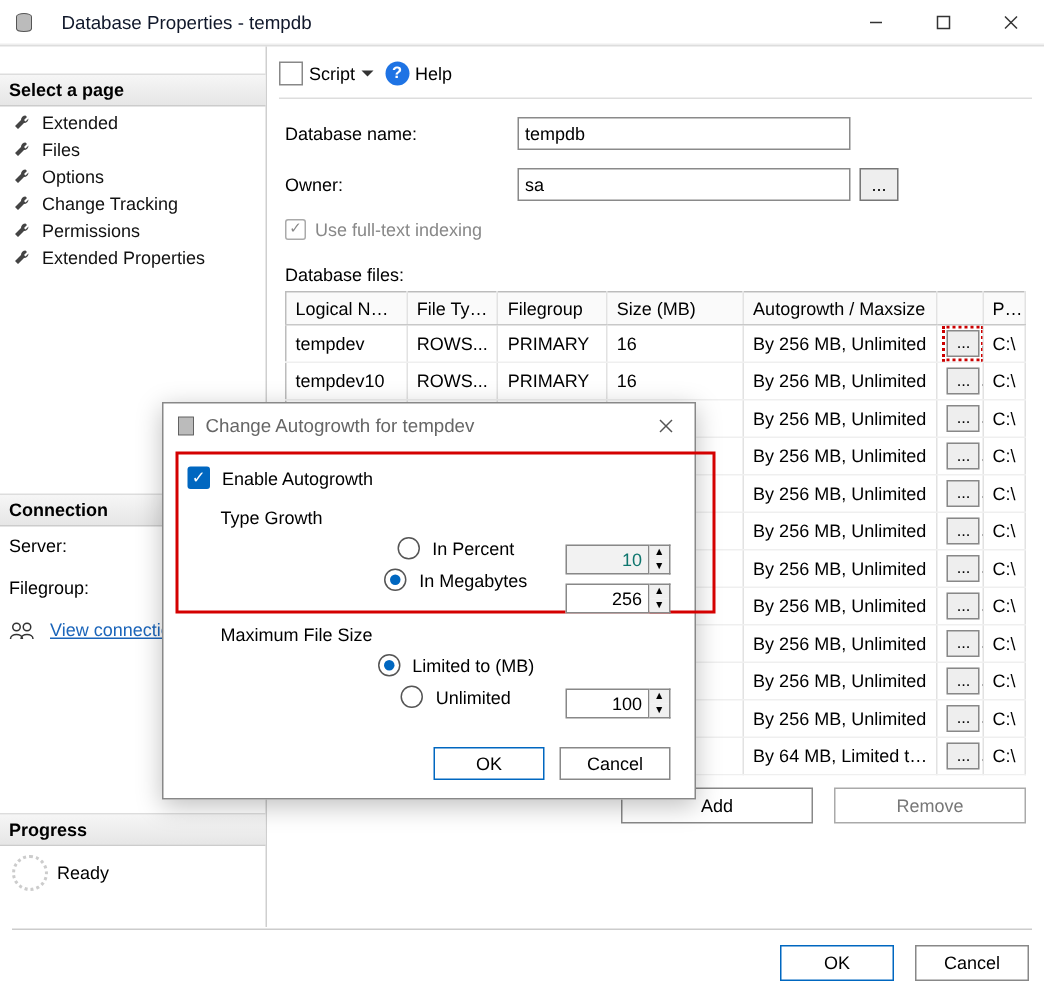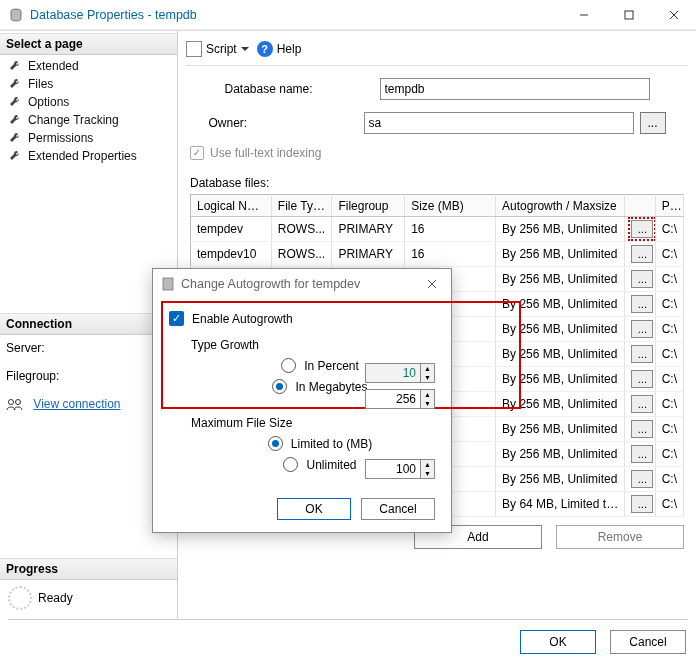--- a/index.html
+++ b/index.html
@@ -14,32 +14,32 @@
   color: #000;
 }
 .titlebar {
   display: flex;
   align-items: center;
   height: 30px;
   padding: 0 0 0 8px;
   border-bottom: 1px solid #eee;
 }
 .titlebar .tb-icon { width:16px; height:16px; margin-right:6px; }
-.titlebar .tb-title { font-size: 12.5px; color:#0369a1; flex:0 0 auto; }
+.titlebar .tb-title { font-size: 12.5px; color:#0f172a; flex:0 0 auto;margin-left:11px; }
 .titlebar .spacer { flex:1; }
 .tb-btn { width:45px; height:29px; display:flex; align-items:center; justify-content:center; color:#333; }
 .tb-btn svg { width:10px; height:10px; }
 
 .outerbody { display:flex; height: calc(100% - 72px); border-top:1px solid #ddd; }
 .leftpane {
   width:178px;
   border-right:1px solid #cfcfcf;
   display:flex;
   flex-direction:column;
-  padding:2px 0;
+  padding:18px 0;
 }
 .section-head {
   font-weight:700;
   font-size:12px;
   padding:3px 6px;
   background: linear-gradient(#f6f6f6,#e6e6e6);
   border-top:1px solid #ddd;
   border-bottom:1px solid #ccc;
 }
 .nav-list { padding:2px 4px 8px 4px; }
@@ -75,23 +75,23 @@
   align-items:center;
   gap:8px;
   padding:4px 0 8px 0;
   border-bottom:1px solid #ddd;
 }
 .tool-item { display:flex; align-items:center; gap:4px; }
 .script-icon { width:16px; height:16px; border:1px solid #888; background:#fff; }
 .drop-caret { width:0;height:0;border-left:4px solid transparent;border-right:4px solid transparent;border-top:4px solid #333; }
 .help-circle { width:16px; height:16px; border-radius:50%; background:#1e73e4; color:#fff; display:flex;align-items:center;justify-content:center;font-weight:700;font-size:11px;}
 .form-area { padding:12px 4px 4px 4px; }
-.form-row { display:flex; align-items:center; margin-bottom:12px;justify-content:center; }
+.form-row { display:flex; align-items:center; margin-bottom:12px; }
 .form-row .lbl { width:155px; }
-.form-row input[type=text] { width:270px; height:22px; border:1px solid #8a8a8a; padding:2px 4px; font-size:12px; font-family:inherit;}
+.form-row input[type=text] { width:222px; height:22px; border:1px solid #8a8a8a; padding:2px 4px; font-size:12px; font-family:inherit;}
 .browse-btn {
   width:26px; height:22px; margin-left:6px; border:1px solid #777; background:#eee;
   display:flex;align-items:center;justify-content:center;
 }
 .chk-row { display:flex; align-items:center; gap:6px; color:#888; margin:6px 0 16px 0;}
 .chk-box { width:14px;height:14px;border:1px solid #aaa;border-radius:2px;display:flex;align-items:center;justify-content:center;color:#888;font-size:10px;line-height:1;}
 .grid-container { width:100%; overflow:hidden; }
 .grid {
   border:1px solid #bcbcbc;
   width:100%;
@@ -156,25 +156,24 @@
   width:76px; height:24px; border:1px solid #888; display:flex;align-items:center;justify-content:center;
 }
 .divider-bottom {
   position:absolute; bottom:40px; left:8px; right:8px; height:1px; background:#ccc;
 }
 
 
 .modal {
   position:absolute;
   left:108px; top:268px;
-  width:300px;
+  width:356px;
   background:#fff;
   border:1px solid #888;
   box-shadow:0 4px 16px rgba(0,0,0,0.25);
-  margin-left:44px;
 }
 .modal-title {
   display:flex; align-items:center; height:30px; padding:0 6px 0 8px;
   font-size:12.5px; color:#666;
 }
 .modal-title .spacer{flex:1;}
 .modal-title .close {width:26px;height:22px;display:flex;align-items:center;justify-content:center;}
 .modal-body { padding:6px 16px 10px 16px; position:relative;}
 .redbox {
   position:absolute;

